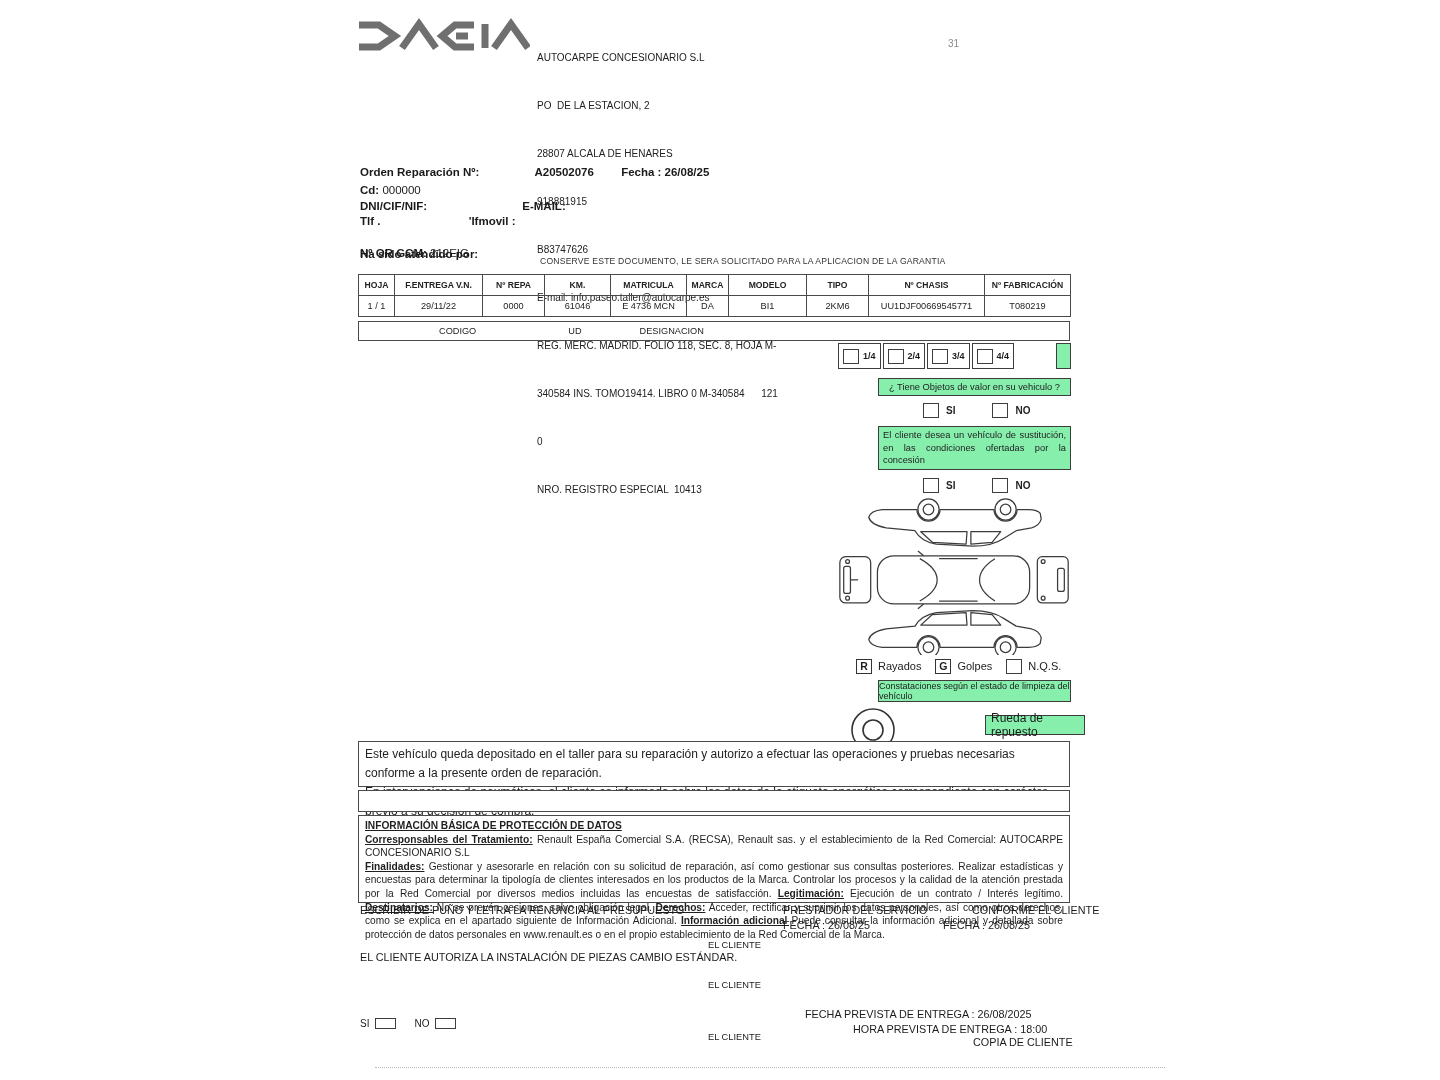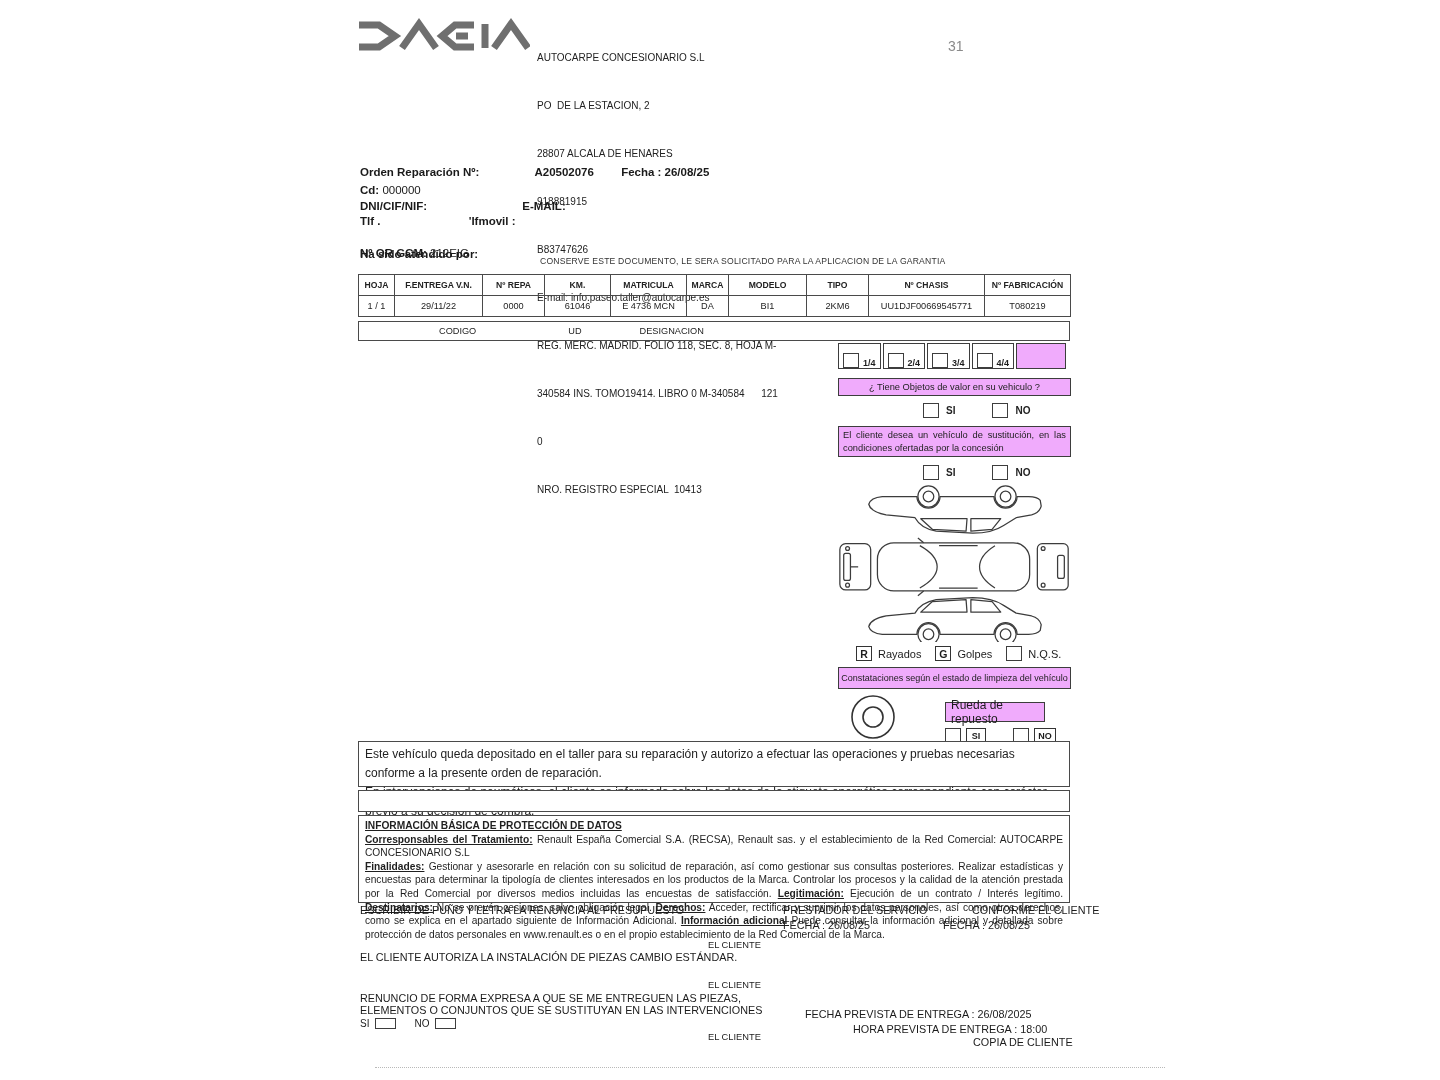--- a/index.html
+++ b/index.html
@@ -6,43 +6,43 @@
   html,body { background:#fff; }
   #doc {
     position:relative; width:1440px; height:1080px; background:#fff;
     font-family:"Liberation Sans", sans-serif; color:#1c1c1c; overflow:hidden;
   }
   .abs { position:absolute; }
   .b { font-weight:bold; }
   .u { text-decoration:underline; }
   
   .dealer { font-size:10px; line-height:16px; color:#222; white-space:pre; }
-  .faint { color:#8a8a8a; font-size:14px;text-align:center; }
+  .faint { color:#8a8a8a; font-size:10px;text-align:center; }
   
   .ol { font-size:11.5px; color:#1a1a1a; }
   .conserve { font-size:8.6px; color:#333; letter-spacing:.2px; }
   
   table.veh { border-collapse:collapse; width:712px; table-layout:fixed; }
   table.veh th, table.veh td {
     border:1.4px solid #4a4a4a; text-align:center; height:21px;
     font-size:8.6px; color:#222; padding:0 1px; overflow:hidden; white-space:nowrap;
   }
   table.veh td { font-size:9.2px; }
   .codbar {
     border:1.4px solid #4a4a4a; height:20px; display:flex; align-items:center;
     font-size:9.2px; color:#222;
   }
   
   .cb { display:inline-block; width:16px; height:15px; border:1.6px solid #3d3d3d; background:#fff; vertical-align:middle; }
   .cb-sm { display:inline-block; width:21px; height:11px; border:1.2px solid #3d3d3d; background:#fff; vertical-align:middle; }
   .keybox { display:inline-flex; width:16px; height:15px; border:1.6px solid #333; align-items:center; justify-content:center; font-size:10.5px; font-weight:bold; vertical-align:middle; }
   .sinolabel { font-size:10px; font-weight:bold; color:#222; vertical-align:middle; }
   
-  .boxed { border:1.5px solid #3d3d3d; background:#f0abfc; }
-  .qcell { border:1.5px solid #3d3d3d; height:26px; display:flex; align-items:flex-end; gap:4px; padding:0 4px; }
+  .boxed { border:1.5px solid #3d3d3d; background:#86efac;margin-left:40px; }
+  .qcell { border:1.5px solid #3d3d3d; height:26px; display:flex; align-items:center; gap:4px; padding:0 4px; }
   .qlabel { font-size:9px; font-weight:bold; }
   .panel-note { font-size:9.3px; color:#222; }
   
   .framebox { border:1.5px solid #4a4a4a; background:#fff; }
   .deposit { font-size:12px; color:#222; line-height:19px; padding:3px 6px; }
   .privacy { font-size:10.2px; color:#1f1f1f; line-height:13.6px; padding:3px 6px 0 6px; }
   .sig { font-size:10.8px; color:#1b1b1b; }
   .sig-sm { font-size:9.3px; color:#222; }
   .dotline { border-top:1.5px dotted #b9b9b9; }
   svg { display:block; }
@@ -283,24 +283,20 @@
   <div class="abs sig" style="left:783px; top:904px;">PRESTADOR DEL SERVICIO</div>
   <div class="abs sig" style="left:783px; top:919px;">FECHA : 26/08/25</div>
 
   <div class="abs sig" style="left:972px; top:904px;text-align:right;">CONFORME EL CLIENTE</div>
   <div class="abs sig" style="left:943px; top:919px;">FECHA : 26/08/25</div>
 
   <div class="abs sig-sm" style="left:708px; top:940px;">EL CLIENTE</div>
   <div class="abs sig" style="left:360px; top:951px;">EL CLIENTE AUTORIZA LA INSTALACIÓN DE PIEZAS CAMBIO ESTÁNDAR.</div>
 
   <div class="abs sig-sm" style="left:708px; top:980px;">EL CLIENTE</div>
-  <div class="abs sig" style="left:360px; top:992px; width:425px;">
-    <div>RENUNCIO DE FORMA EXPRESA A QUE SE ME ENTREGUEN LAS PIEZAS,</div>
-    <div>ELEMENTOS O CONJUNTOS QUE SE SUSTITUYAN EN LAS INTERVENCIONES</div>
-  </div>
 
   <div class="abs" style="left:360px; top:1018px; display:flex; align-items:center; gap:6px; font-size:10px;">
     <span>SI</span>
     <span class="cb-sm"></span>
     <span style="margin-left:12px;">NO</span>
     <span class="cb-sm"></span>
   </div>
 
   <div class="abs sig-sm" style="left:708px; top:1032px;">EL CLIENTE</div>
 

